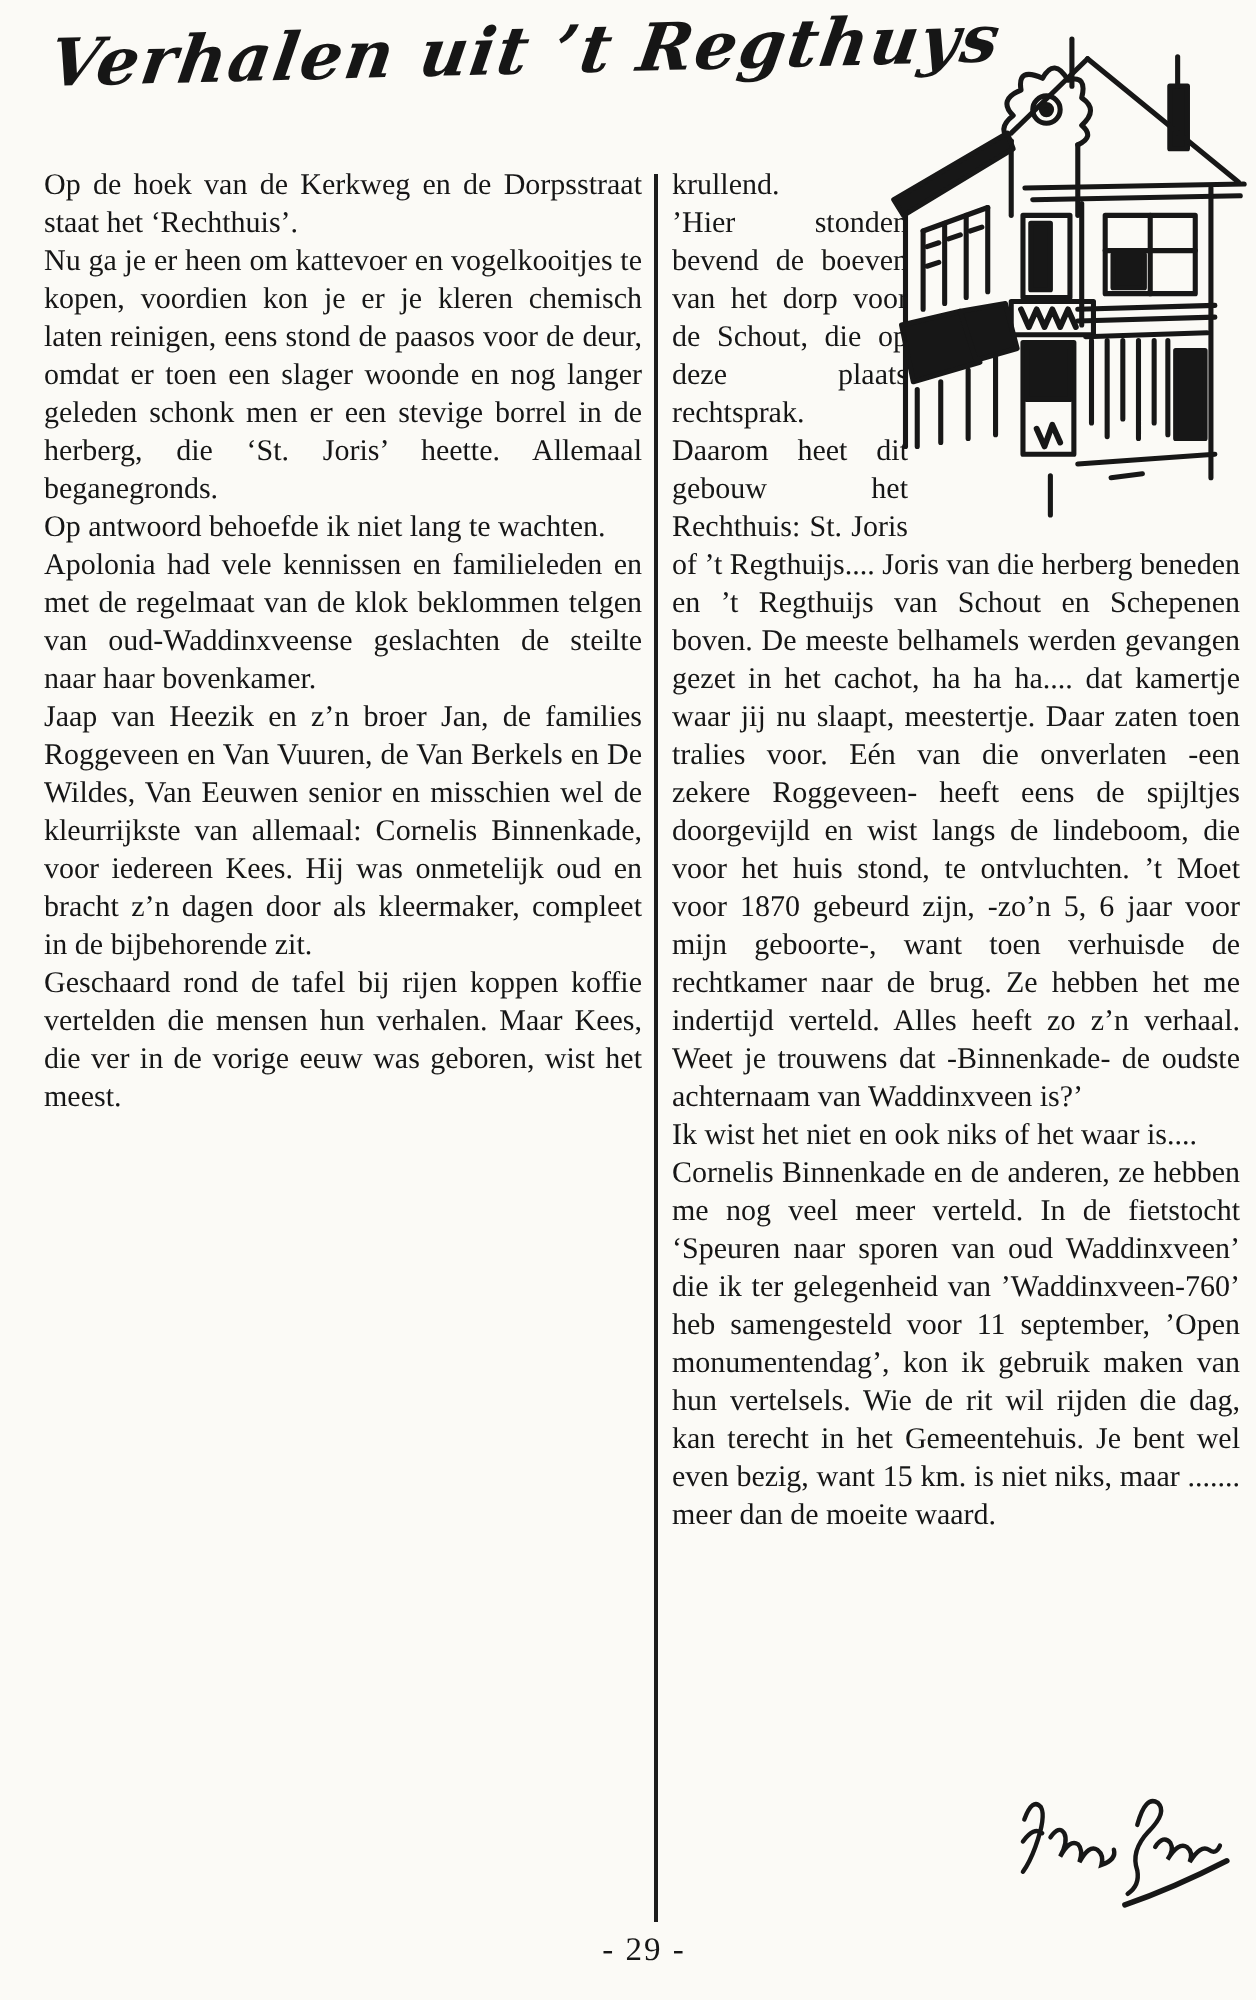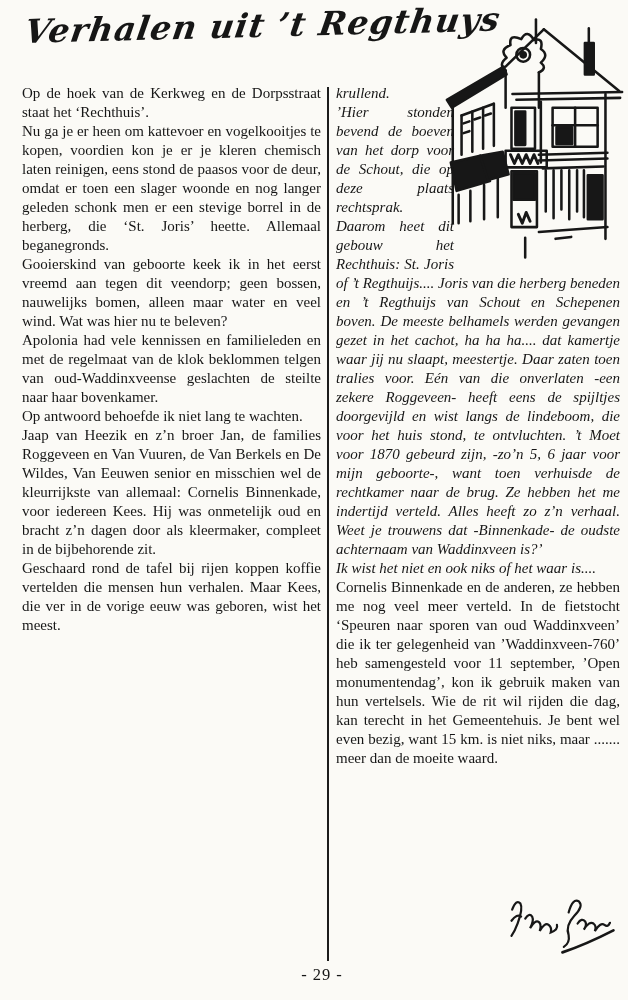--- a/index.html
+++ b/index.html
@@ -15,21 +15,21 @@
     font-size:33px; letter-spacing:1px; white-space:nowrap;
     transform:skewX(-10deg) rotate(-1.5deg); transform-origin:left top;
   }
   .col {
     position:absolute; top:84px; font-size:15px; line-height:19px;
     text-align:justify; text-justify:inter-word;
   }
   .col-left  { left:22px;  width:299px; }
   .col-right { left:336px; width:284px; }
   .col p { margin:0; }
-  .italic { font-style:italic; }
+  .italic { }
   .gap  { margin-top:19px; }
   .gap2 { margin-top:35px; }
   .divider {
     position:absolute; left:327px; top:87px; width:2px; height:874px;
     background:#1c1c1c;
   }
   .house-spacer { float:right; width:166px; height:182px; }
   .house {
     position:absolute; left:441px; top:14px; width:186px; height:250px;
   }
@@ -102,23 +102,22 @@
       <path d="M107,158 L107,200 M115,158 L115,207 M123,158 L123,198 M131,158 L131,208 M139,158 L139,200 M146,158 L146,206"></path>
       <rect x="150" y="163" width="15" height="45" fill="#171717"></rect>
 
       <path d="M100,221 L170,216 M117,228 L133,226 M86,227 L86,247"></path>
     </g>
   </svg>
 
   <div class="col col-left">
     <p>Op de hoek van de Kerkweg en de Dorpsstraat staat het ‘Rechthuis’.</p>
     <p>Nu ga je er heen om kattevoer en vogelkooitjes te kopen, voordien kon je er je kleren chemisch laten reinigen, eens stond de paasos voor de deur, omdat er toen een slager woonde en nog langer geleden schonk men er een stevige borrel in de herberg, die ‘St. Joris’ heette. Allemaal beganegronds.</p>
-    <p>Gooierskind van geboorte keek ik in het eerst vreemd aan tegen dit veendorp; geen bossen, nauwelijks bomen, alleen maar water en veel wind. Wat was hier nu te beleven?</p>
+    <p>Op antwoord behoefde ik niet lang te wachten.</p>
     <p>Apolonia had vele kennissen en familieleden en met de regelmaat van de klok beklommen telgen van oud-Waddinxveense geslachten de steilte naar haar bovenkamer.</p>
-    <p>Op antwoord behoefde ik niet lang te wachten.</p>
     <p>Jaap van Heezik en z’n broer Jan, de families Roggeveen en Van Vuuren, de Van Berkels en De Wildes, Van Eeuwen senior en misschien wel de kleurrijkste van allemaal: Cornelis Binnenkade, voor iedereen Kees. Hij was onmetelijk oud en bracht z’n dagen door als kleermaker, compleet in de bijbehorende zit.</p>
     <p>Geschaard rond de tafel bij rijen koppen koffie vertelden die mensen hun verhalen. Maar Kees, die ver in de vorige eeuw was geboren, wist het meest.</p>
   </div>
 
   <div class="divider"></div>
 
   <div class="col col-right">
     <div class="house-spacer"></div>
     <p class="italic">krullend.</p>
     <p class="italic">’Hier stonden bevend de boeven van het dorp voor de Schout, die op deze plaats rechtsprak.</p>

